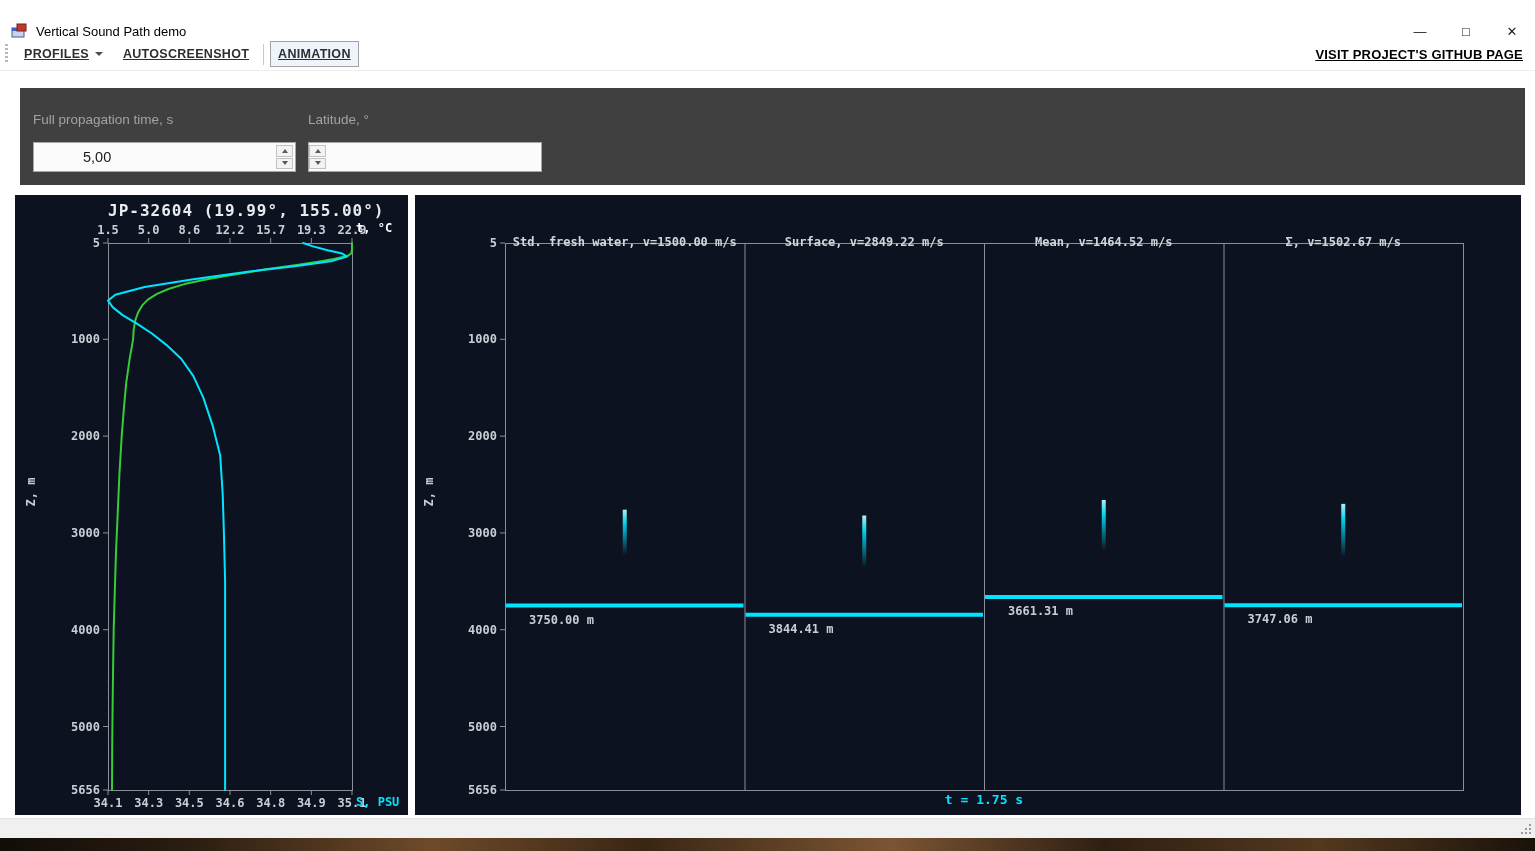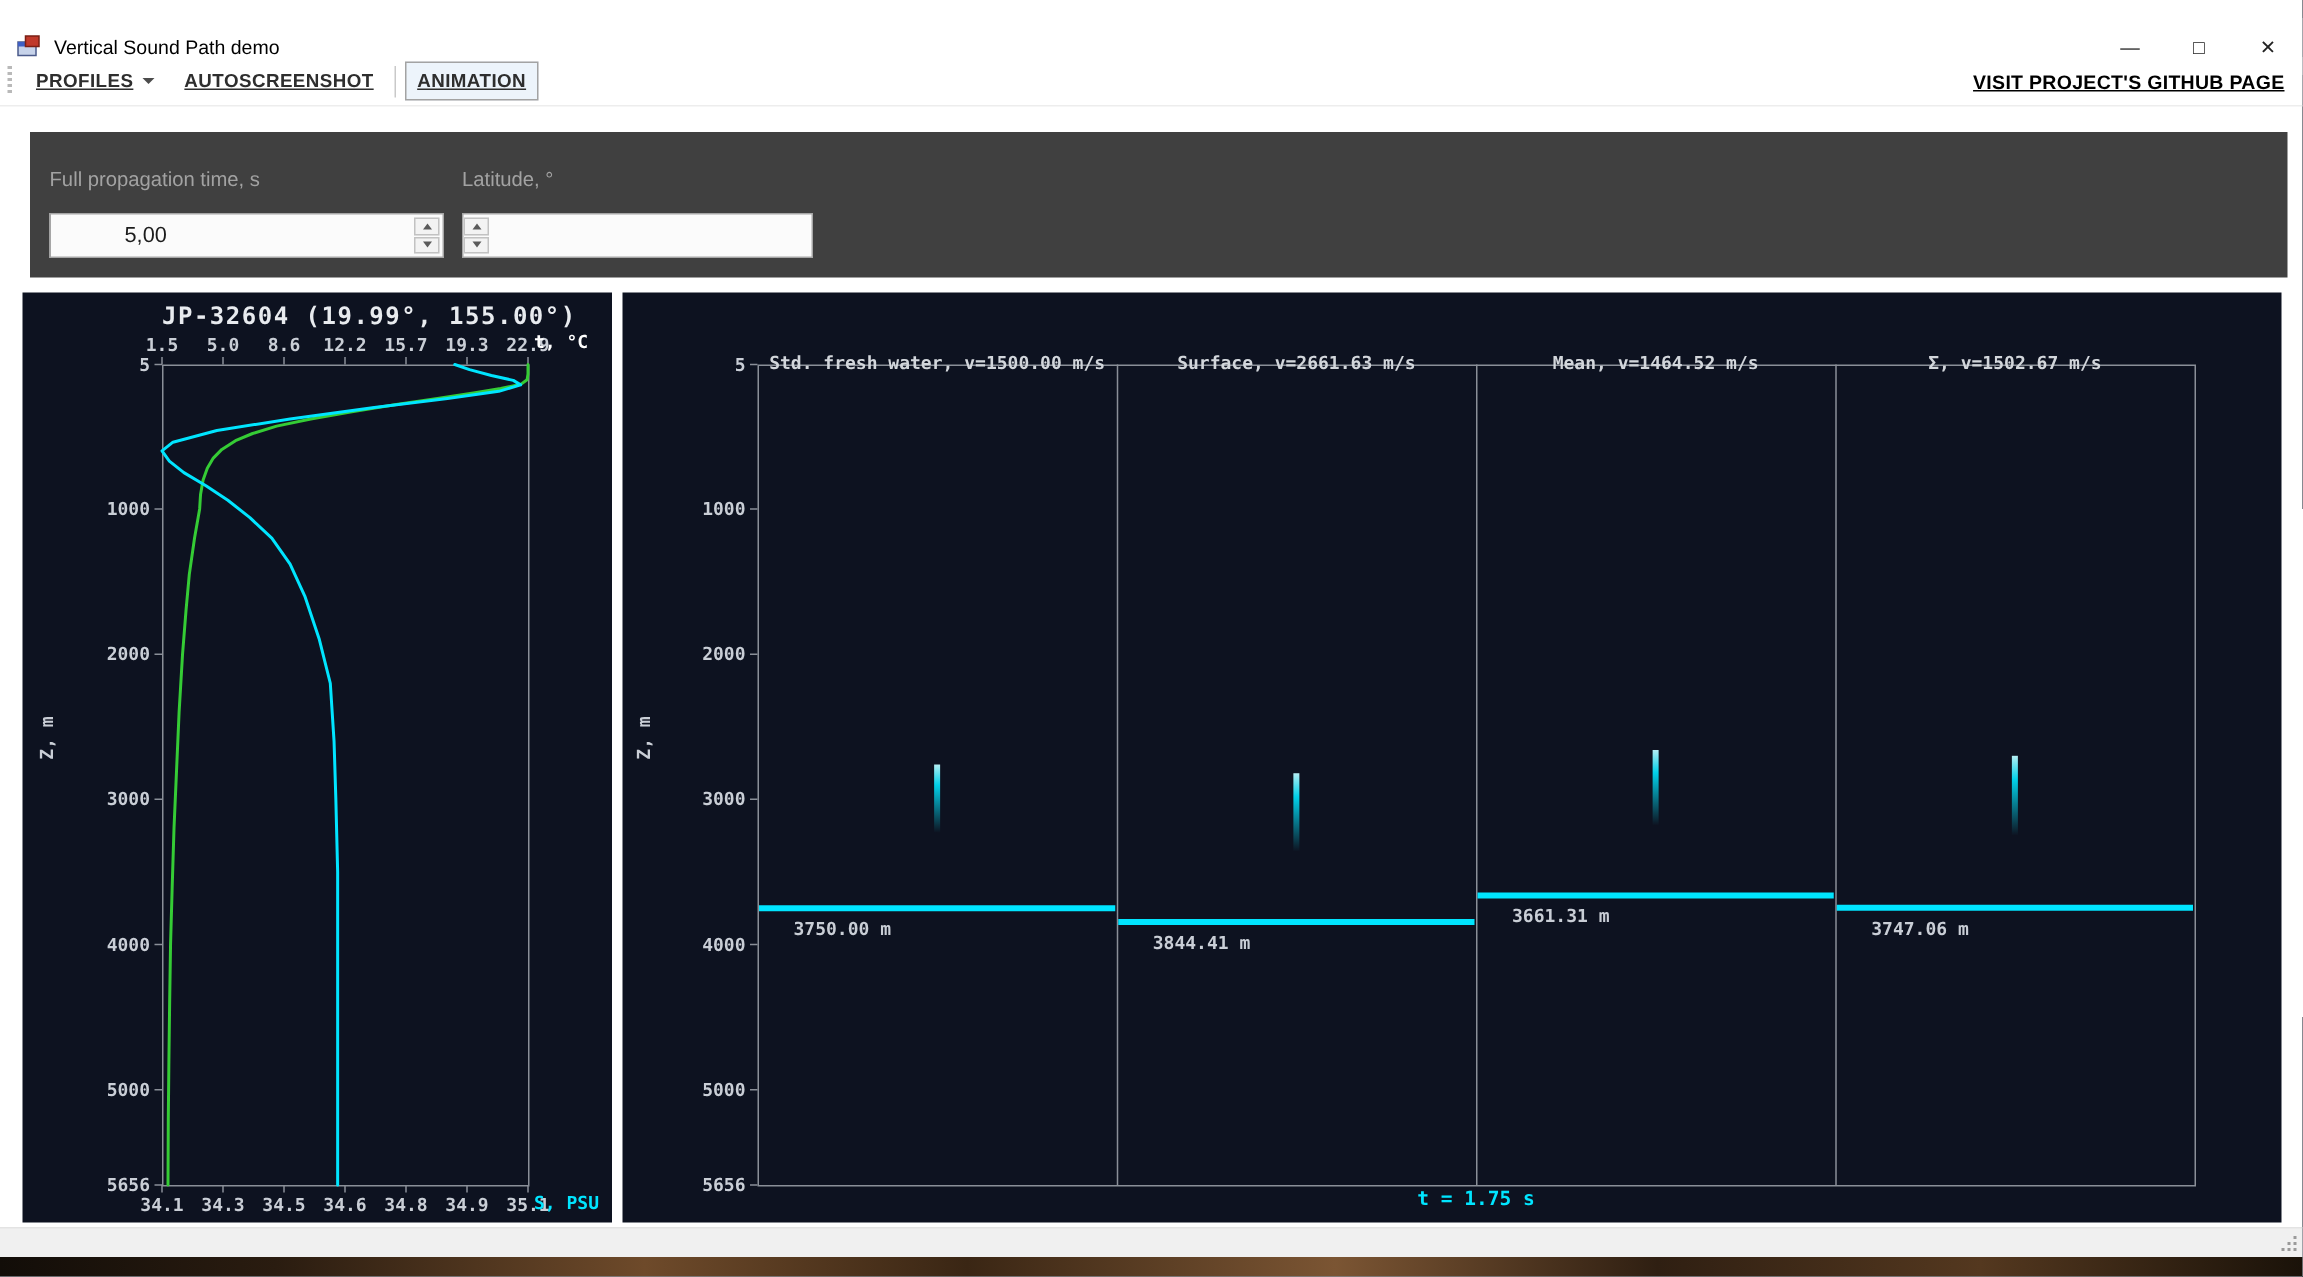--- a/index.html
+++ b/index.html
@@ -239,21 +239,21 @@
       <text x="353.5" y="437.64347372146517" font-weight="700">3844.41 m</text>
       <line x1="570" x2="807.5" y1="401.91993806405947" y2="401.91993806405947" stroke="#00e5ff" stroke-width="4"></line>
       <rect x="686.75" y="304.9961068837374" width="4" height="50.33445407892407" fill="url(#pulseGrad)"></rect>
       <text x="593" y="419.91993806405947" font-weight="700">3661.31 m</text>
       <line x1="809.5" x2="1047" y1="410.2202831357282" y2="410.2202831357282" stroke="#00e5ff" stroke-width="4"></line>
       <rect x="926.25" y="308.86798796673156" width="4" height="53.23836489116968" fill="url(#pulseGrad)"></rect>
       <text x="832.5" y="428.2202831357282" font-weight="700">3747.06 m</text>
     </svg>
   <div class="sim-headers">
     <div class="panel-header">Std. fresh water, v=1500.00 m/s</div>
-    <div class="panel-header">Surface, v=2661.63 m/s</div>
+    <div class="panel-header">Surface, v=2849.22 m/s</div>
     <div class="panel-header">Mean, v=1464.52 m/s</div>
     <div class="panel-header">Σ, v=1502.67 m/s</div>
   </div>
   <div class="time-label">t = 1.75 s</div>
   <div id="sim-ylab" class="ylab">Z, m</div>
 </div>
 
 <div class="statusbar">
   <svg class="resize-grip" viewBox="0 0 12 12">
     <g fill="#9a9a9a">

